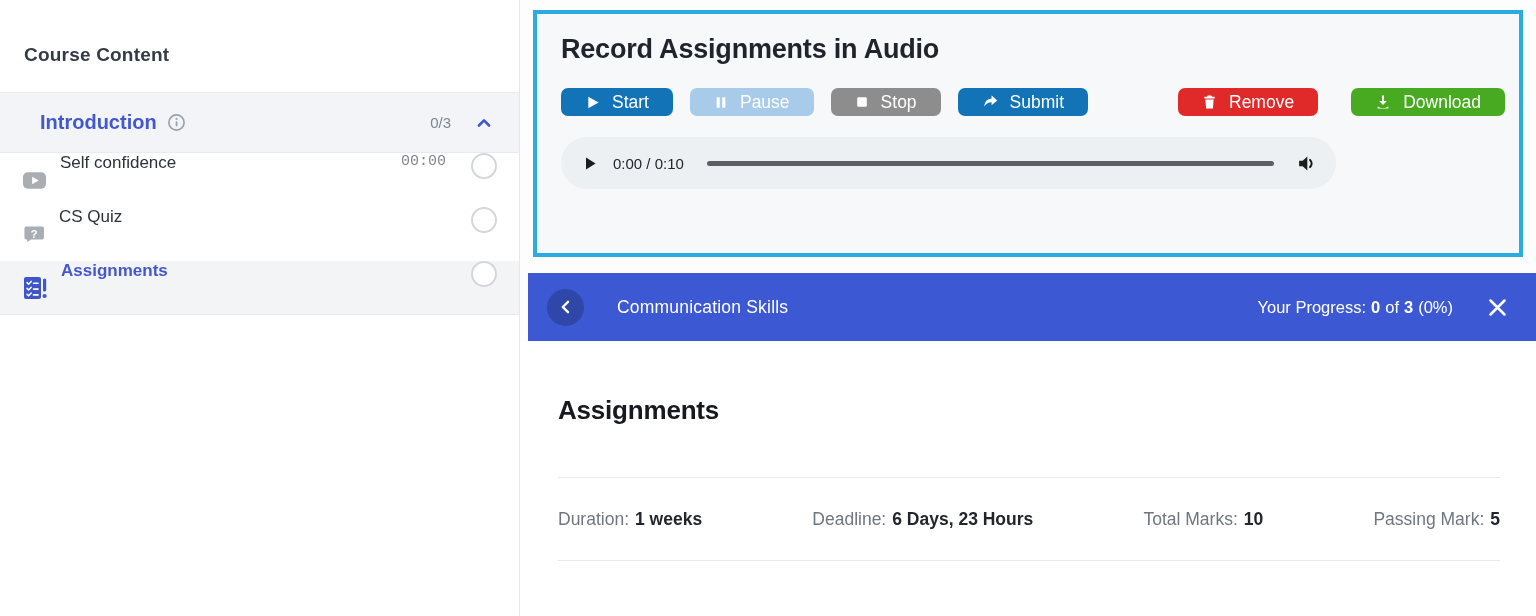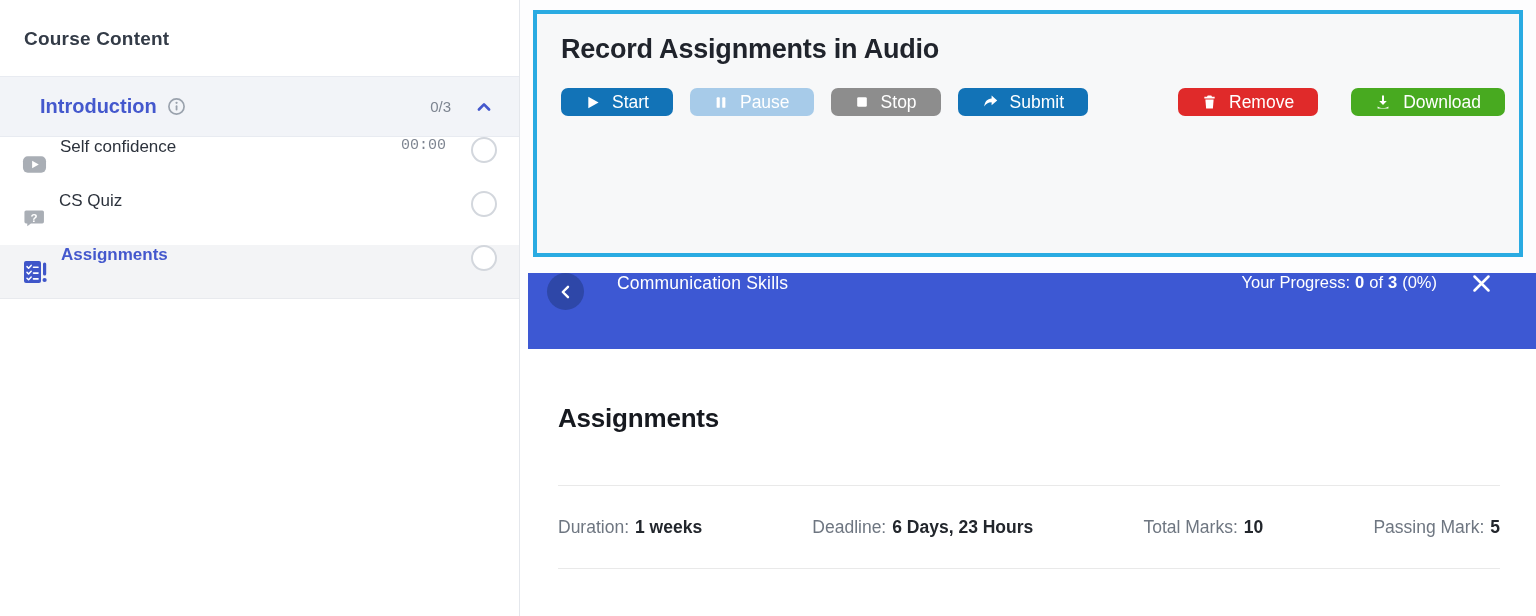--- a/index.html
+++ b/index.html
@@ -6,21 +6,21 @@
     --accent:#1273b7; --pause:#a7cbe9; --stop:#8d8d8d; --danger:#e02a2a;
     --success:#48aa20; --cyan:#2aabe2; --topbar:#3d58d3; --backcircle:#2e47a8;
     --indigo:#4458cd; --grayicon:#a9aeb5;
   }
   *{box-sizing:border-box;margin:0;padding:0;}
   html,body{width:1536px;height:616px;overflow:hidden;}
   body{font-family:"Liberation Sans",sans-serif;background:#fff;display:flex;color:#2c323c;}
 
   
   .sidebar{width:520px;height:100%;background:#fff;border-right:1px solid #e4e7ec;flex:0 0 auto;}
-  .sb-title{padding:28px 24px 26px;font-size:19px;font-weight:700;color:#333b47;letter-spacing:.2px;}
+  .sb-title{padding:44px 24px 26px;font-size:19px;font-weight:700;color:#333b47;letter-spacing:.2px;}
   .sb-section{height:61px;background:#f2f4f8;border-top:1px solid #e8ebf1;border-bottom:1px solid #e8ebf1;
     display:flex;align-items:center;padding:0 26px 0 40px;gap:10px;cursor:pointer;}
   .sb-section-title{font-size:20px;font-weight:700;color:var(--indigo);}
   .flex{flex:1;}
   .sb-progress{font-size:15px;color:#7c8490;margin-right:14px;}
   .sb-item{height:54px;display:flex;padding:0 22px;gap:13px;cursor:pointer;}
   .sb-item.active{background:#f3f4f6;border-bottom:1px solid #e8eaee;}
   .sb-item .label{font-size:17px;color:#2c323c;}
   .sb-item.active .label{color:var(--indigo);font-weight:600;}
   .duration{font-size:15px;color:#7e8591;margin-right:12px;font-family:Liberation Mono, monospace;}
@@ -42,22 +42,22 @@
   .btn-stop{background:var(--stop);justify-content:center;}
   .btn-remove{background:var(--danger);margin-left:auto;}
   .btn-download{background:var(--success);margin-left:16px;margin-right:2px;}
   .player{margin-top:21px;width:775px;height:52px;background:#edf0f2;border-radius:26px;
     display:flex;align-items:center;padding:0 20px 0 22px;gap:15px;}
   .ptime{font-size:15px;color:#23262b;white-space:nowrap;}
   .ptrack{flex:1;height:5px;background:#5c6065;border-radius:3px;margin:0 8px;cursor:pointer;}
   .pbtn{background:none;border:none;display:inline-flex;cursor:pointer;padding:0;}
 
   
-  .topbar{margin:16px 0 0 8px;height:76px;background:var(--topbar);display:flex;
-    padding:0 44px 0 19px;}
+  .topbar{margin:16px 0 0 8px;height:68px;background:var(--topbar);display:flex;align-items:center;
+    padding:0 28px 0 19px;}
   .back-btn{width:37px;height:37px;border-radius:50%;background:var(--backcircle);border:none;cursor:pointer;
     display:inline-flex;align-items:center;justify-content:center;flex:0 0 auto;}
   .tb-title{margin-left:33px;color:#fff;font-size:17.5px;font-weight:500;letter-spacing:.2px;}
   .tb-progress{color:#fff;font-size:16.5px;display:flex;gap:5px;align-items:baseline;white-space:nowrap;}
   .tb-progress b{font-weight:700;}
   .close-btn{background:none;border:none;margin-left:34px;cursor:pointer;display:inline-flex;padding:0;}
 
   
   .content{flex:1;background:#fff;padding:54px 36px 0 38px;}
   .as-title{font-size:26px;font-weight:650;color:#16191f;letter-spacing:-.2px;}
@@ -189,20 +189,35 @@
         <span class="icon">
             <svg width="16" height="16" viewBox="0 0 16 16">
               <path d="M7 1.5h2v5.4h2.8L8 11 4.2 6.9H7V1.5z" fill="#fff"></path>
               <path d="M2.6 12.4c1.6 1 3.4 1.5 5.4 1.5s3.8-.5 5.4-1.5v2.1H2.6v-2.1z" fill="#fff"></path>
             </svg>
           </span>
         <span>Download</span>
       </button>
     </div>
 
+    <div class="player">
+      <button class="pbtn">
+        <svg width="15" height="15" viewBox="0 0 16 16">
+            <path d="M3.2 1.6v12.8L13.4 8z" fill="#1c1c1c"></path>
+          </svg>
+      </button>
+      <span class="ptime">0:00 / 0:10</span>
+      <span class="ptrack"></span>
+      <button class="pbtn">
+        <svg width="19" height="19" viewBox="0 0 16 16">
+            <path d="M1.8 5.6v4.8h3l3.9 3.4V2.2L4.8 5.6H1.8z" fill="#1c1c1c"></path>
+            <path d="M11 5a4.1 4.1 0 0 1 0 6" fill="none" stroke="#1c1c1c" stroke-width="1.7" stroke-linecap="round"></path>
+          </svg>
+      </button>
+    </div>
   </section>
 
   <header class="topbar">
     <button class="back-btn">
       <svg width="16" height="16" viewBox="0 0 16 16">
           <path d="M10 2.8L4.8 8 10 13.2" fill="none" stroke="#fff" stroke-width="2.4" stroke-linecap="round" stroke-linejoin="round"></path>
         </svg>
     </button>
     <span class="tb-title">Communication Skills</span>
     <span class="flex"></span>

